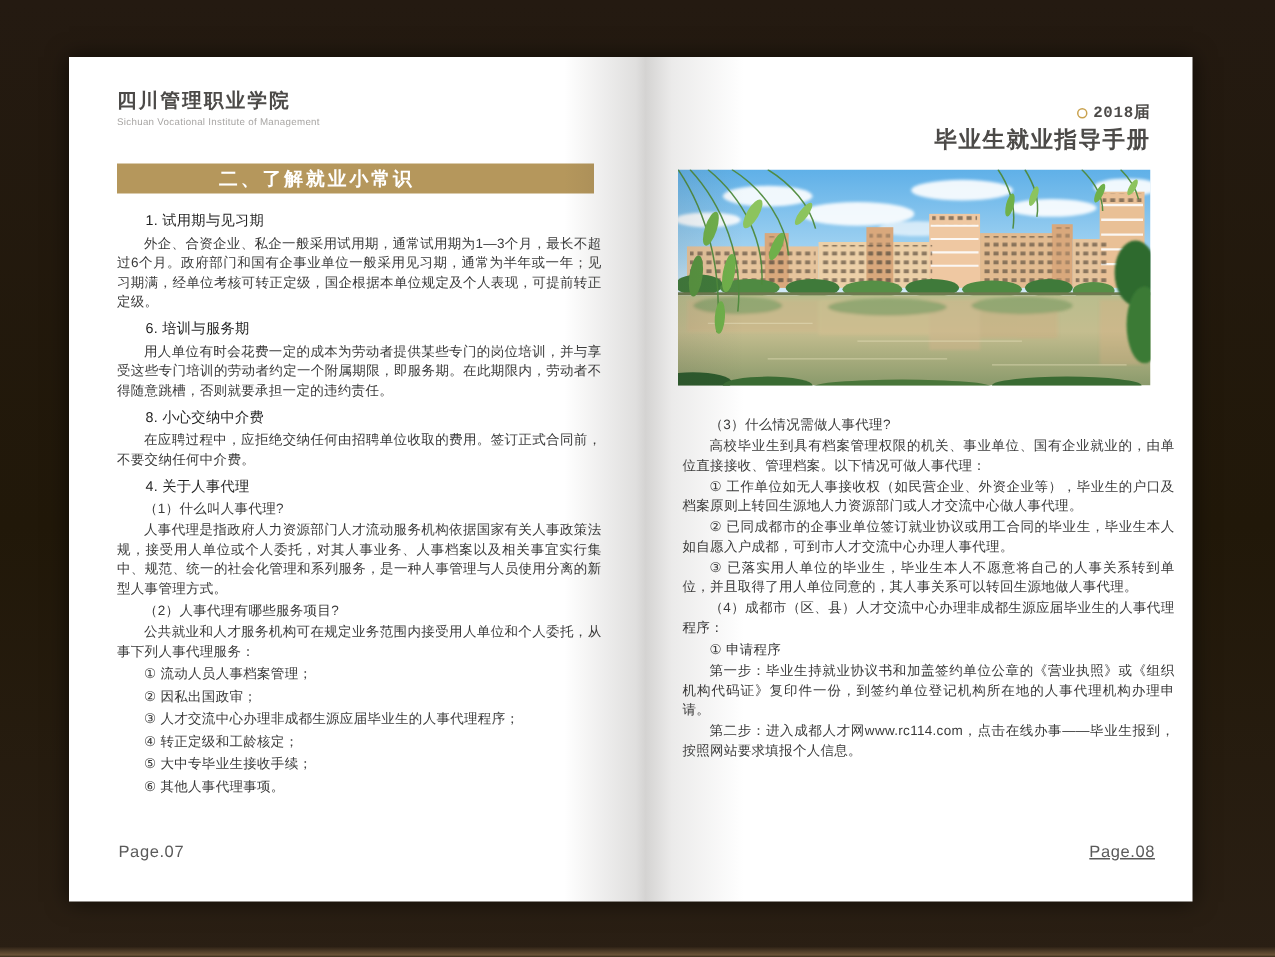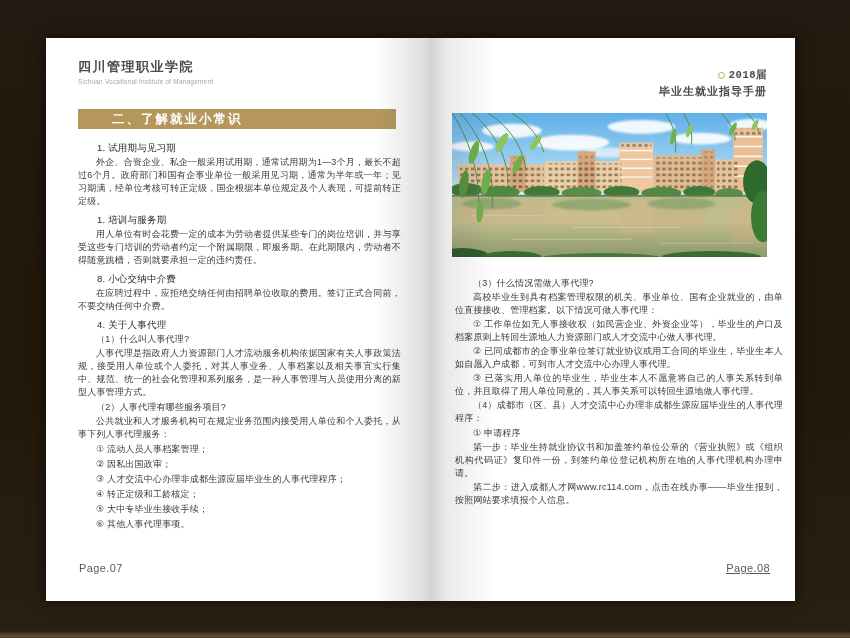--- a/index.html
+++ b/index.html
@@ -24,54 +24,54 @@
     position:absolute;left:330px;top:0;width:160px;height:563px;pointer-events:none;
     background:linear-gradient(90deg,rgba(0,0,0,0) 0%,rgba(60,55,50,.16) 30%,rgba(60,55,50,.22) 34%,rgba(60,55,50,.10) 45%,rgba(0,0,0,0) 75%);
   }
   
   .logo{position:absolute;left:32px;top:20px;}
   .logo-cn{font-size:13px;font-weight:bold;color:#4c4a48;letter-spacing:1.5px;}
   .logo-en{font-size:6.5px;color:#a8a6a4;margin-top:2px;letter-spacing:.2px;}
   .banner{
     position:absolute;left:32px;top:71px;width:318px;height:20px;
     color:#fff;font-size:12.5px;font-weight:bold;letter-spacing:2px;
-    line-height:20px;padding-left:34px;box-sizing:border-box;
+    line-height:20px;padding-left:68px;box-sizing:border-box;
   }
   .lp-body{position:absolute;left:32px;top:98px;width:323px;}
   .rp-body{position:absolute;left:29px;top:237px;width:328px;}
   .h{font-size:9.5px;font-weight:normal;color:#1f1f1f;margin:5px 0 2px 0;text-indent:2em;line-height:13px;letter-spacing:.2px;}
   .sub{font-size:9px;color:#3a3a3a;margin:2px 0 1px 0;text-indent:2em;line-height:13px;letter-spacing:.2px;}
   .para{font-size:9px;color:#3a3a3a;line-height:13px;text-align:justify;text-indent:2em;letter-spacing:.2px;margin:0 0 1px 0;}
   .item{font-size:9px;color:#3a3a3a;line-height:15px;text-indent:2em;letter-spacing:.2px;}
   .pageno{position:absolute;font-size:11px;color:#5a5a5a;letter-spacing:.4px;top:524px;}
   .pageno-left{left:33px;}
   .pageno-right{right:25px;text-decoration:underline;}
   
   .rp-header{position:absolute;top:30px;right:28px;text-align:right;color:#4c4a48;}
   .rp-header .row1{font-size:10.5px;font-weight:bold;letter-spacing:.5px;display:flex;align-items:center;justify-content:flex-end;gap:4px;font-family:Liberation Mono, monospace;}
   .gold-dot{width:5px;height:5px;border-radius:50%;border:1.5px solid #c9a24f;display:inline-block;background:#fff;}
-  .rp-header .row2{font-size:11px;font-weight:bold;letter-spacing:1px;margin-top:2px;}
+  .rp-header .row2{font-size:15px;font-weight:bold;letter-spacing:1px;margin-top:2px;}
   .photo{position:absolute;left:26px;top:75px;width:315px;height:144px;display:block;}
 </style>
 </head>
 <body>
 
 <div class="book">
 
   <div class="page page-left">
     <div class="logo">
       <div class="logo-cn">四川管理职业学院</div>
       <div class="logo-en">Sichuan Vocational Institute of Management</div>
     </div>
     <div class="banner" style="background:#b5975c;">二、了解就业小常识</div>
 
     <div class="lp-body">
       <div class="h">1. 试用期与见习期</div>
       <div class="para">外企、合资企业、私企一般采用试用期，通常试用期为1—3个月，最长不超过6个月。政府部门和国有企事业单位一般采用见习期，通常为半年或一年；见习期满，经单位考核可转正定级，国企根据本单位规定及个人表现，可提前转正定级。</div>
-      <div class="h">1. 培训与服务期</div>
+      <div class="h">6. 培训与服务期</div>
       <div class="para">用人单位有时会花费一定的成本为劳动者提供某些专门的岗位培训，并与享受这些专门培训的劳动者约定一个附属期限，即服务期。在此期限内，劳动者不得随意跳槽，否则就要承担一定的违约责任。</div>
       <div class="h">8. 小心交纳中介费</div>
       <div class="para">在应聘过程中，应拒绝交纳任何由招聘单位收取的费用。签订正式合同前，不要交纳任何中介费。</div>
       <div class="h">4. 关于人事代理</div>
       <div class="sub">（1）什么叫人事代理?</div>
       <div class="para">人事代理是指政府人力资源部门人才流动服务机构依据国家有关人事政策法规，接受用人单位或个人委托，对其人事业务、人事档案以及相关事宜实行集中、规范、统一的社会化管理和系列服务，是一种人事管理与人员使用分离的新型人事管理方式。</div>
       <div class="sub">（2）人事代理有哪些服务项目?</div>
       <div class="para">公共就业和人才服务机构可在规定业务范围内接受用人单位和个人委托，从事下列人事代理服务：</div>
       <div class="item">① 流动人员人事档案管理；</div>
       <div class="item">② 因私出国政审；</div>

